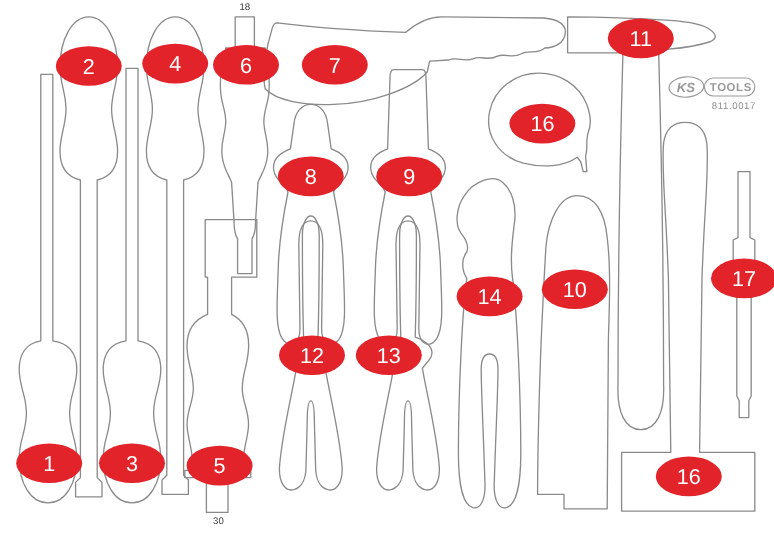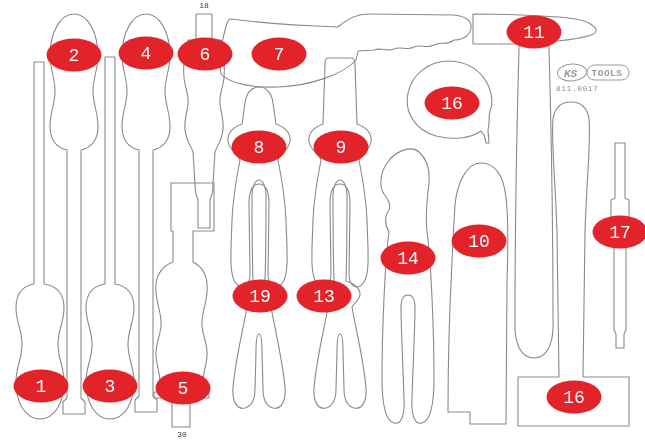--- a/index.html
+++ b/index.html
@@ -1,27 +1,27 @@
 <!DOCTYPE html>
 <html><head>
 <meta charset="utf-8">
 <style>
   html,body{margin:0;padding:0;background:#ffffff;}
   .stage{position:relative;width:645px;height:444px;background:#ffffff;
-         font-family:Liberation Mono, monospace;overflow:hidden;}
+         font-family:Liberation Sans, sans-serif;overflow:hidden;}
   .outlines{position:absolute;left:0;top:0;}
   .outlines path{fill:none;stroke:#8a8a8a;stroke-width:1.1;stroke-linejoin:round;stroke-linecap:round;}
   .marker{position:absolute;width:55px;height:33px;border-radius:50%;
           background:#e2232a;color:#ffffff;display:flex;align-items:center;justify-content:center;
           font-size:18px;line-height:1;transform:translate(-50%,-50%);}
   .dim{position:absolute;font-size:8px;color:#3a3a3a;transform:translateX(-50%);}
   .logo{position:absolute;left:556px;top:62px;}
   .logo .shape{fill:none;stroke:#9a9a9a;stroke-width:1;}
   .logo text{fill:#9a9a9a;}
-  .partnum{position:absolute;left:556px;top:84px;width:74px;text-align:left;
+  .partnum{position:absolute;left:556px;top:84px;width:74px;text-align:right;
            font-size:8px;color:#8f8f8f;letter-spacing:0.5px;}
 </style>
 </head>
 <body>
 
 <div class="stage">
 
   <svg class="outlines" width="645" height="444" viewBox="0 0 645 444">
     <path d="M34,62 L44,62 L44,284 C58,286 64,295 64,308 C64,322 58,330 58,344 C58,360 64,366 64,382 C64,402 55,419 40,419 C25,419 16,402 16,382 C16,366 22,360 22,344 C22,330 16,322 16,308 C16,295 22,286 34,284 Z"></path>
     <path d="M67,150 C54,147 50,138 50,126 C50,113 55,104 55,91 C55,78 50,69 50,56 C50,33 60,14 74,14 C88,14 98,33 98,56 C98,69 93,78 93,91 C93,104 98,113 98,126 C98,138 94,147 81,150 L81,398 L85,402 L85,414 L63,414 L63,402 L67,398 Z"></path>
@@ -49,23 +49,23 @@
   <div class="marker" style="left:74px;top:55px">2</div>
   <div class="marker" style="left:110px;top:386px">3</div>
   <div class="marker" style="left:146px;top:53px">4</div>
   <div class="marker" style="left:183px;top:388px">5</div>
   <div class="marker" style="left:205px;top:54px">6</div>
   <div class="marker" style="left:279px;top:54px">7</div>
   <div class="marker" style="left:259px;top:147px">8</div>
   <div class="marker" style="left:341px;top:147px">9</div>
   <div class="marker" style="left:452px;top:103px">16</div>
   <div class="marker" style="left:534px;top:32px">11</div>
-  <div class="marker" style="left:260px;top:296px">19</div>
+  <div class="marker" style="left:260px;top:296px">12</div>
   <div class="marker" style="left:324px;top:296px">13</div>
-  <div class="marker" style="left:408px;top:258px">14</div>
+  <div class="marker" style="left:408px;top:247px">14</div>
   <div class="marker" style="left:479px;top:241px">10</div>
   <div class="marker" style="left:574px;top:397px">16</div>
   <div class="marker" style="left:620px;top:232px">17</div>
 
   <svg class="logo" width="76" height="21" viewBox="0 0 76 21">
     <ellipse class="shape" cx="16" cy="10.5" rx="14.5" ry="8.5" transform="rotate(-4 16 10.5)"></ellipse>
     <rect class="shape" x="31" y="3" width="42" height="15" rx="7.5"></rect>
     <text x="8" y="14.5" font-size="11" font-style="italic" font-weight="bold">KS</text>
     <text x="35.5" y="14" font-size="9.5" font-weight="bold" letter-spacing="0.5">TOOLS</text>
   </svg>

